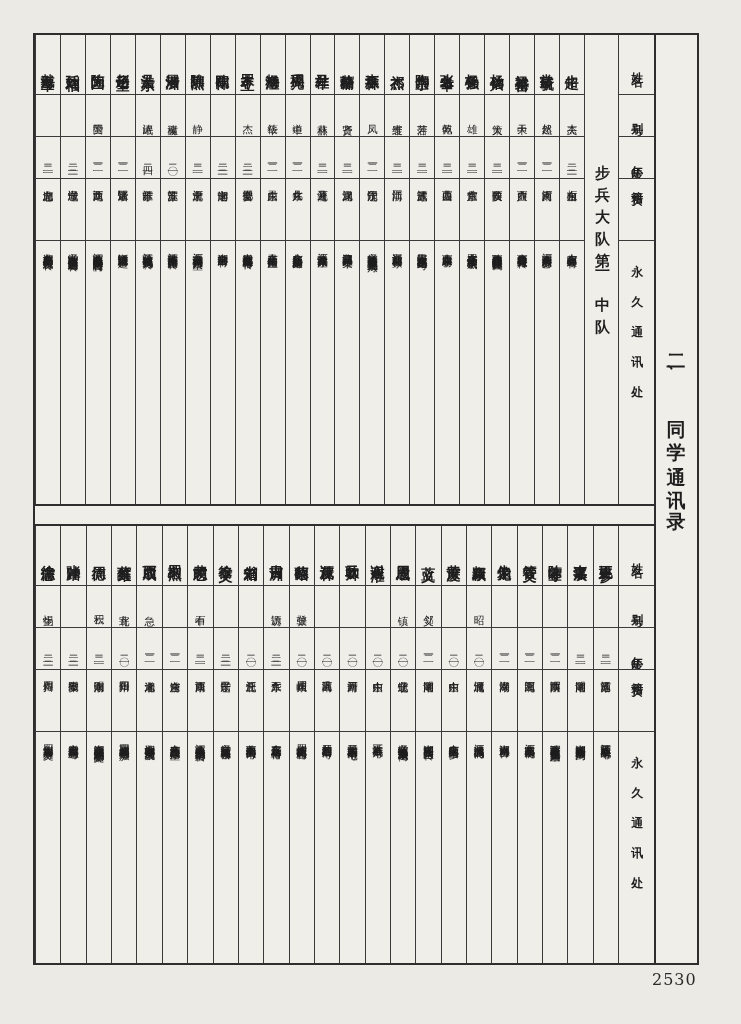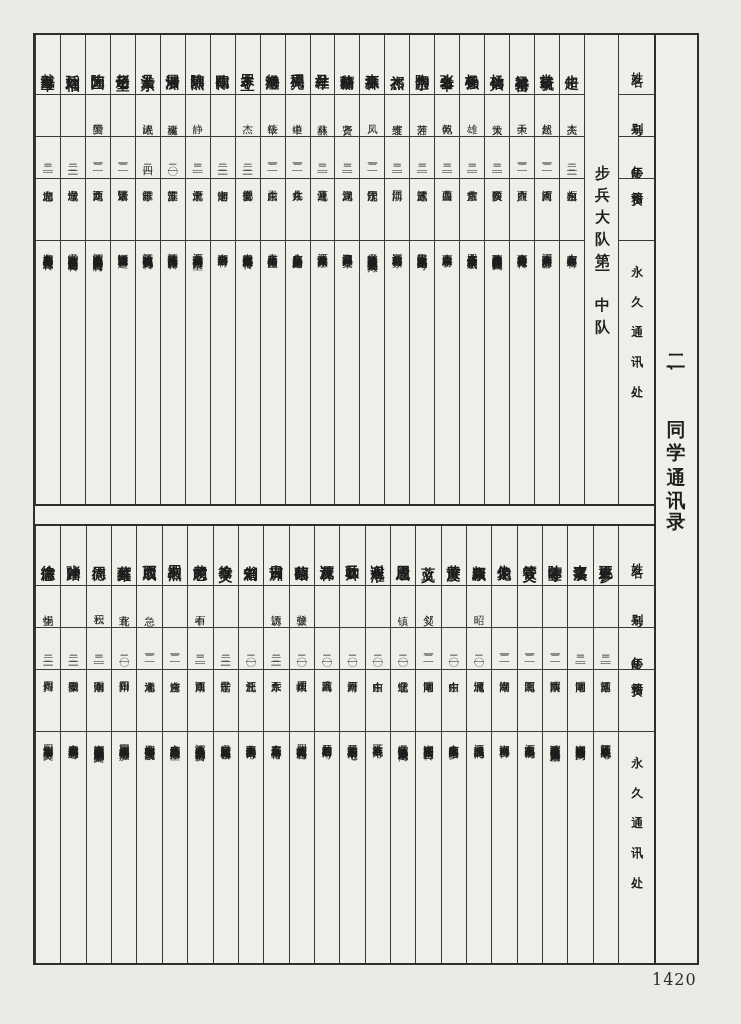--- a/index.html
+++ b/index.html
@@ -861,14 +861,14 @@
         </div>
 
     </div>
 
     <div class="margin-col">
       <div class="section-title">二、同学通讯录</div>
     </div>
 
   </div>
 
-  <div class="page-number">1420</div>
+  <div class="page-number">2530</div>
 </div>
 
 </body></html>

